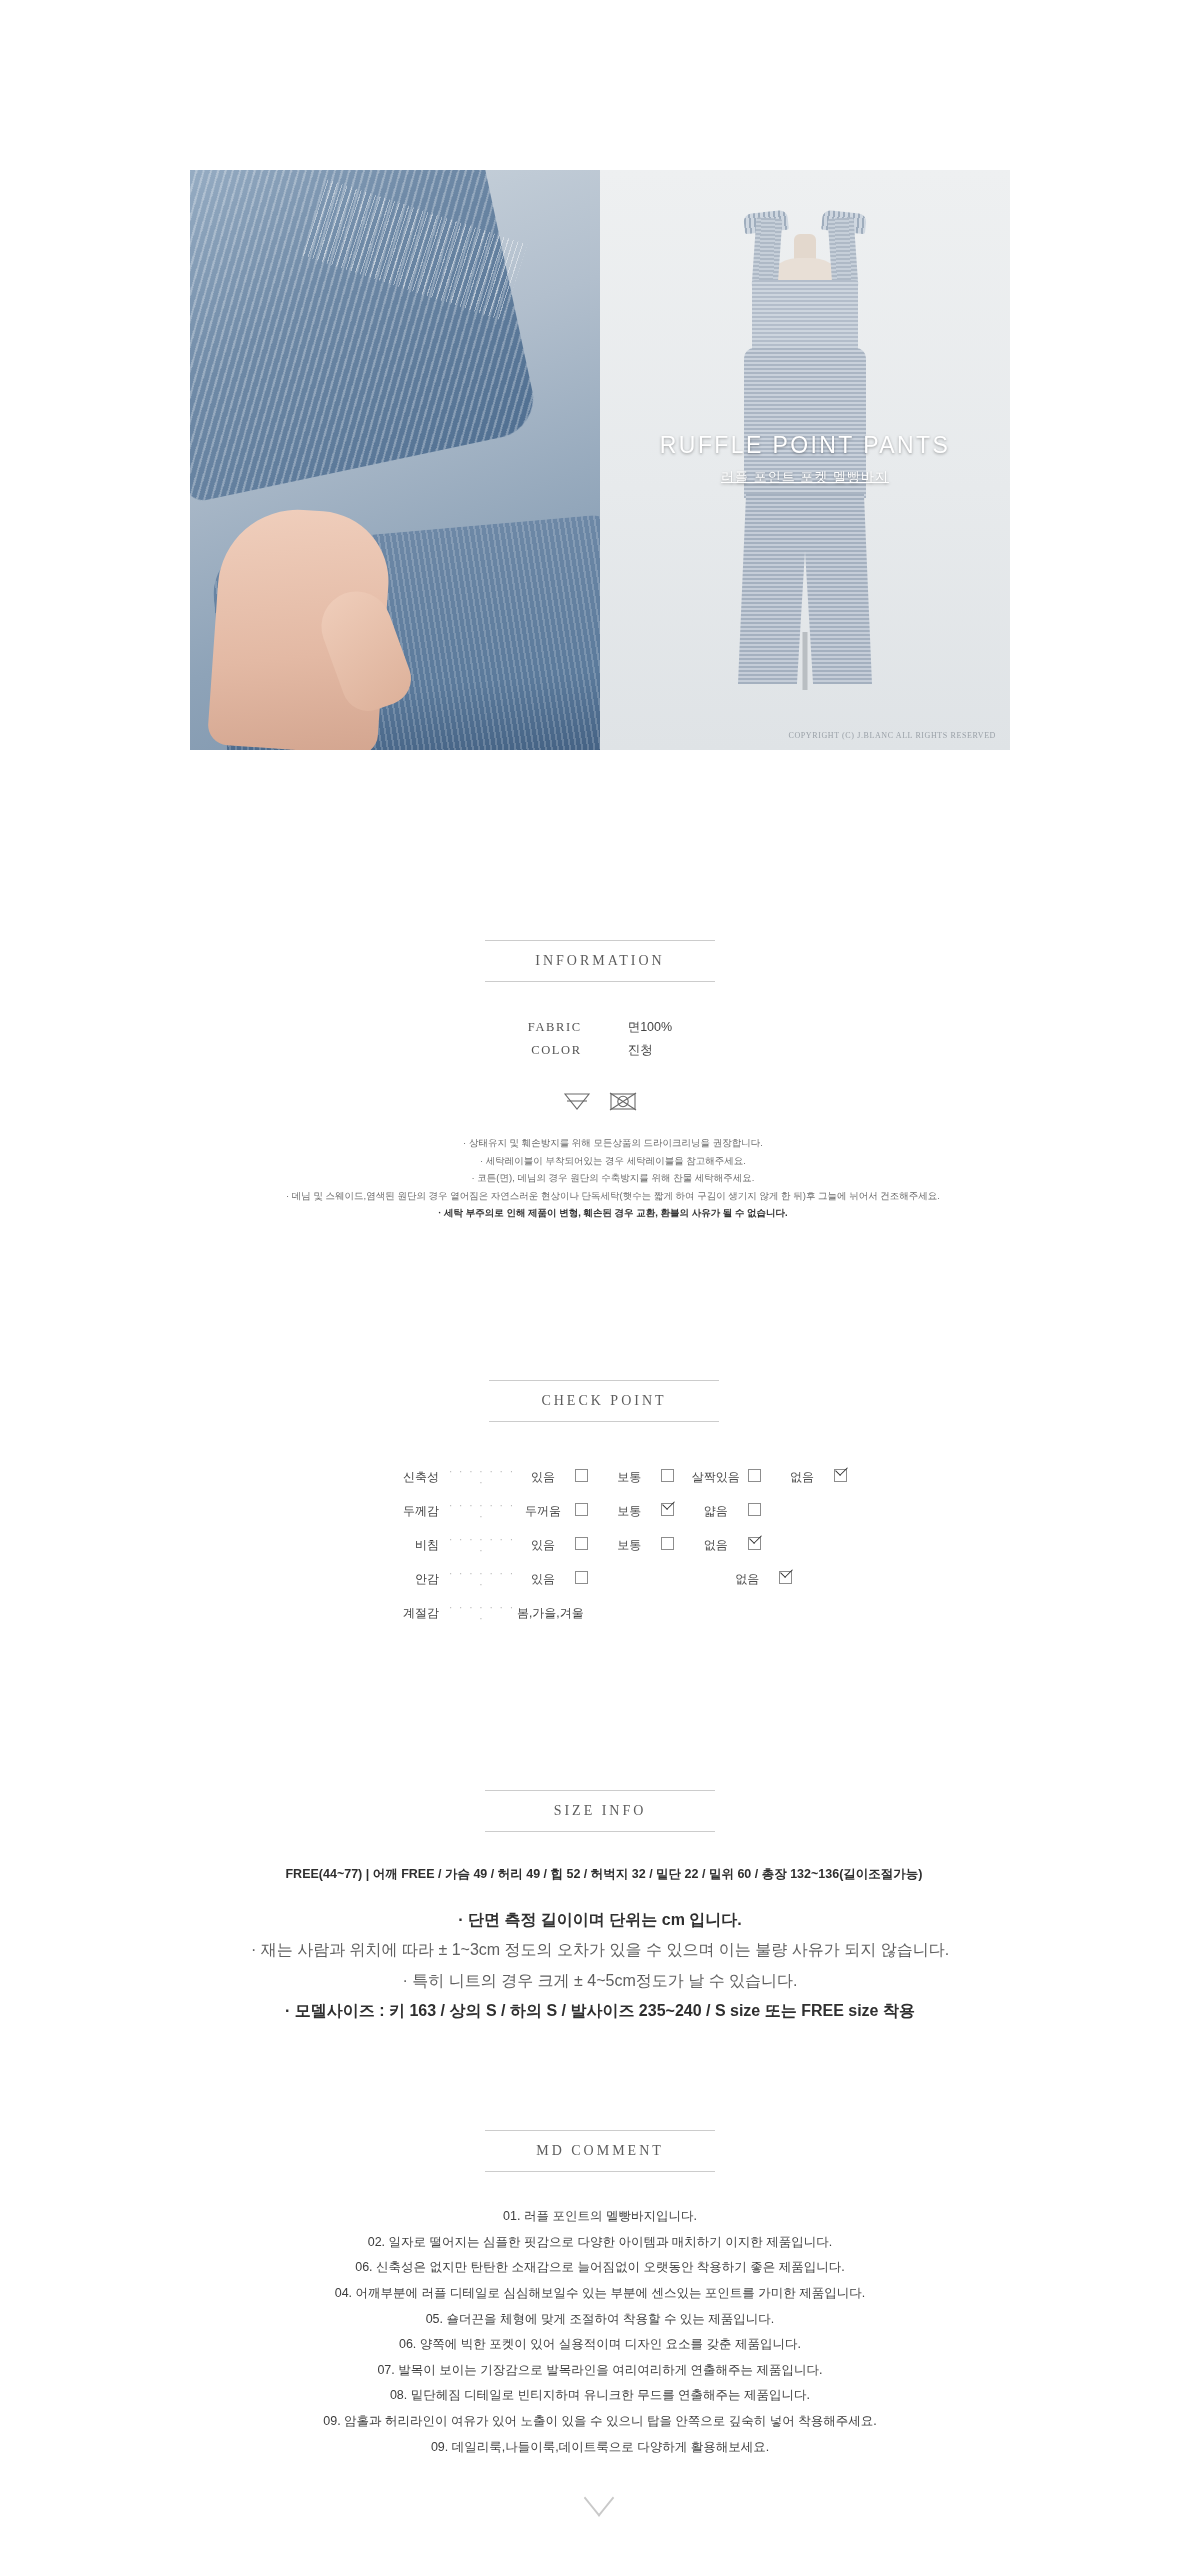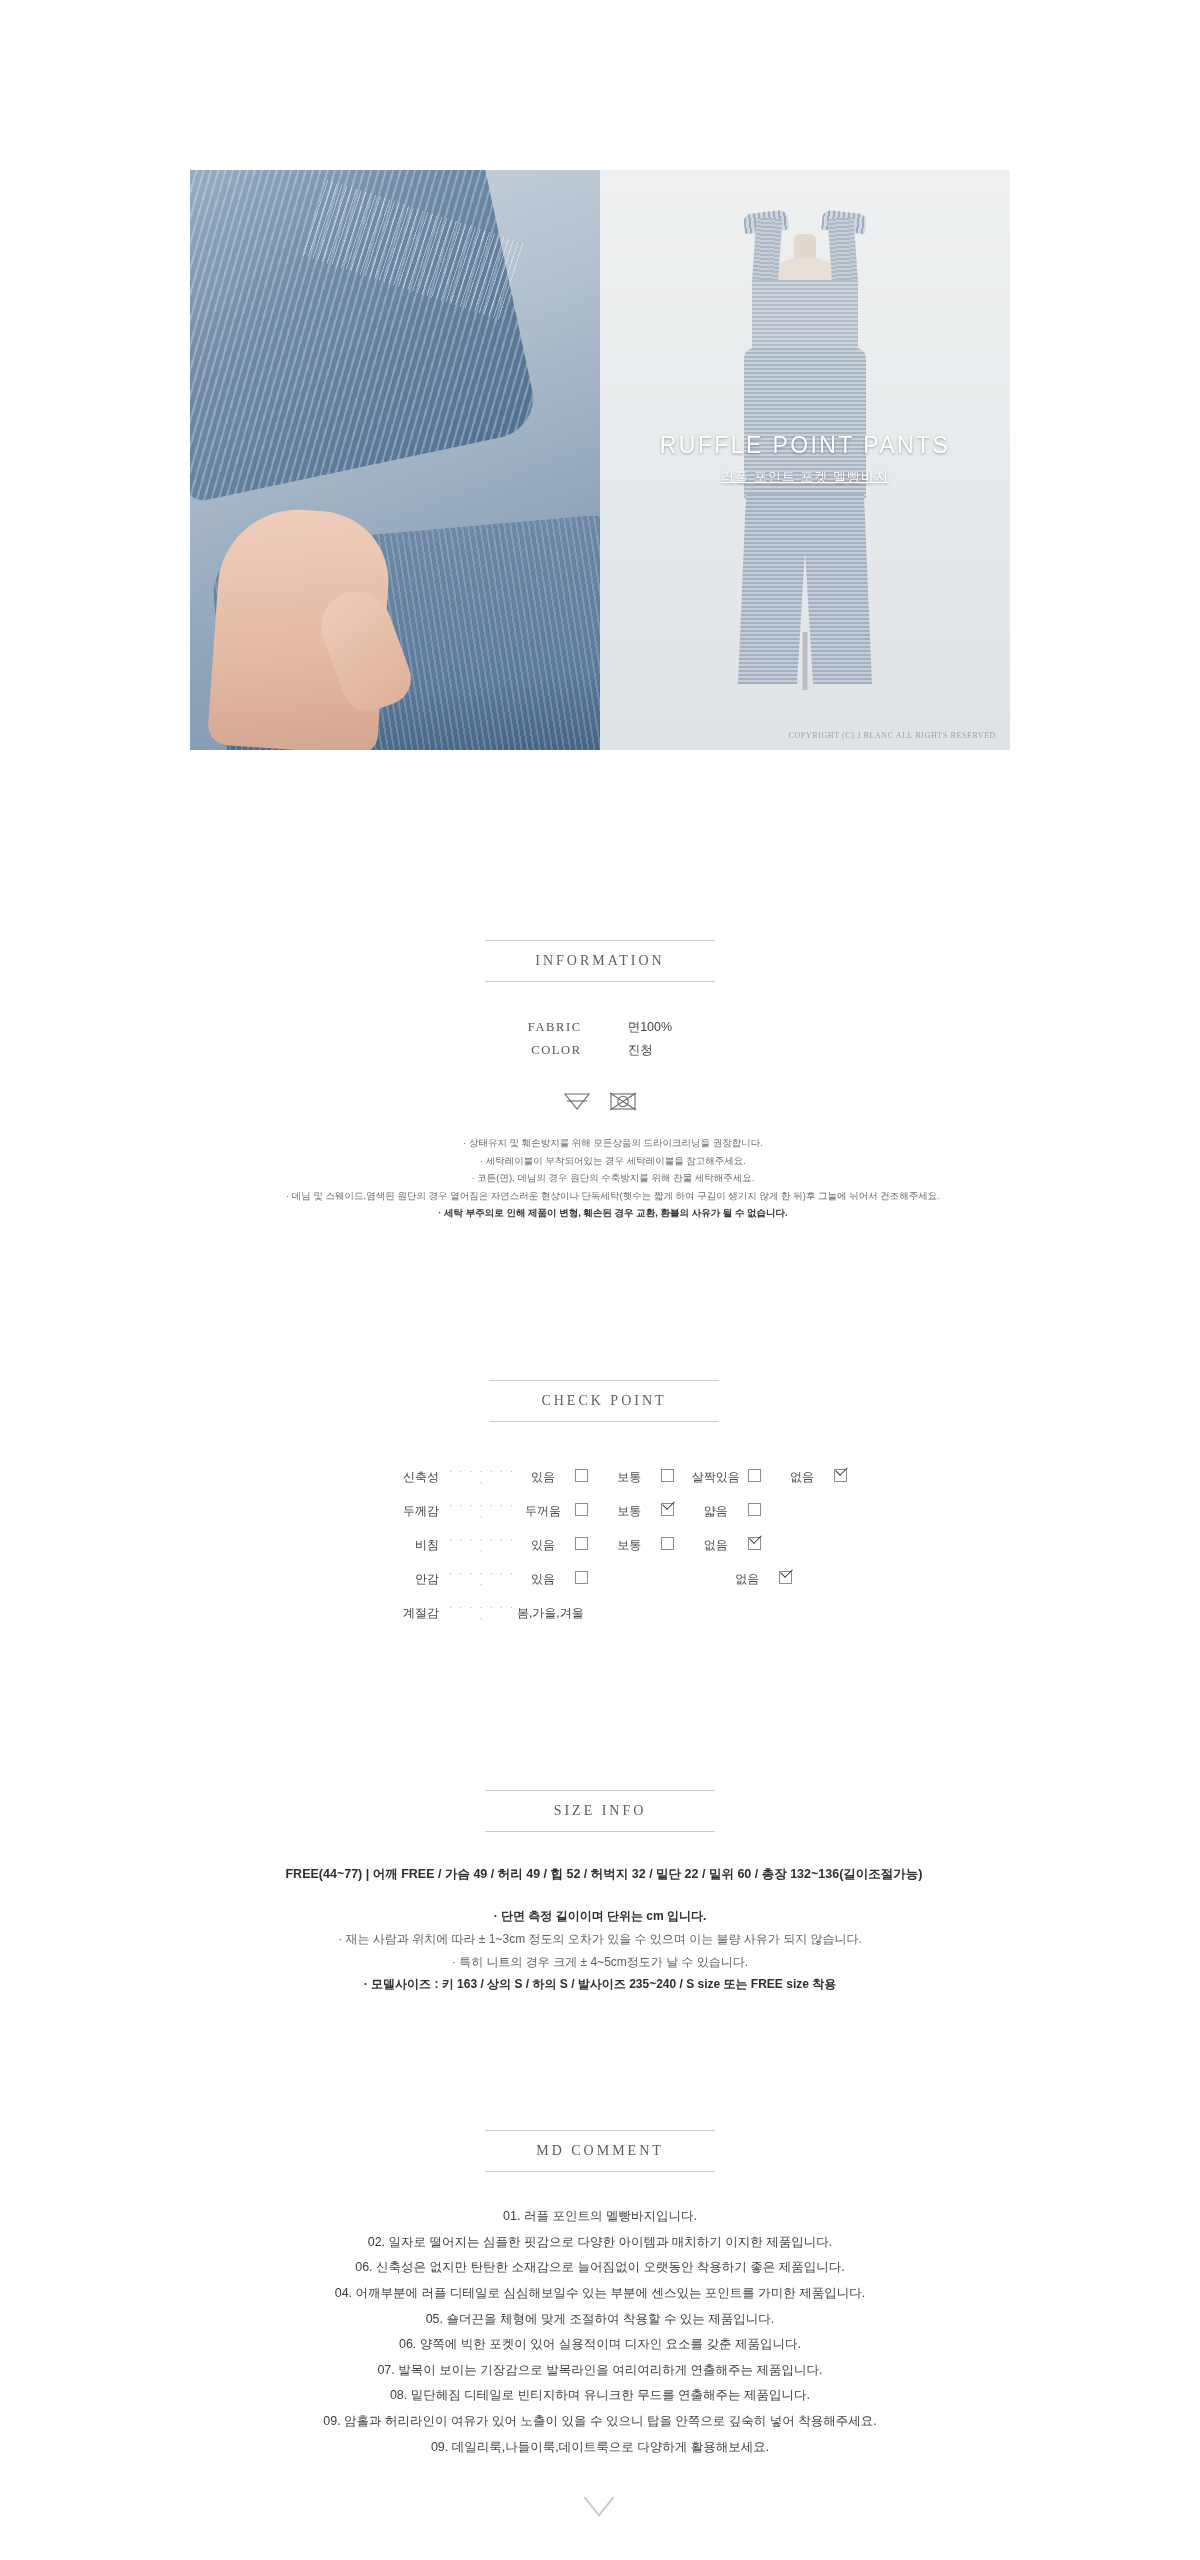--- a/index.html
+++ b/index.html
@@ -328,21 +328,21 @@
     margin: 34px auto 0;
     text-align: center;
     font-size: 12.5px;
     font-weight: bold;
     color: #2e2e2e;
     padding-left: 8px;
   }
   .size-notes {
     margin: 22px auto 0;
     text-align: center;
-    font-size: 12px;
+    font-size: 16px;
     line-height: 1.9;
     color: #5f5f5f;
   }
   .size-notes .b { font-weight: bold; color: #2f2f2f; }
 
   
   .mdcomment {
     position: absolute;
     left: 0; right: 0;
     top: 2130px;

